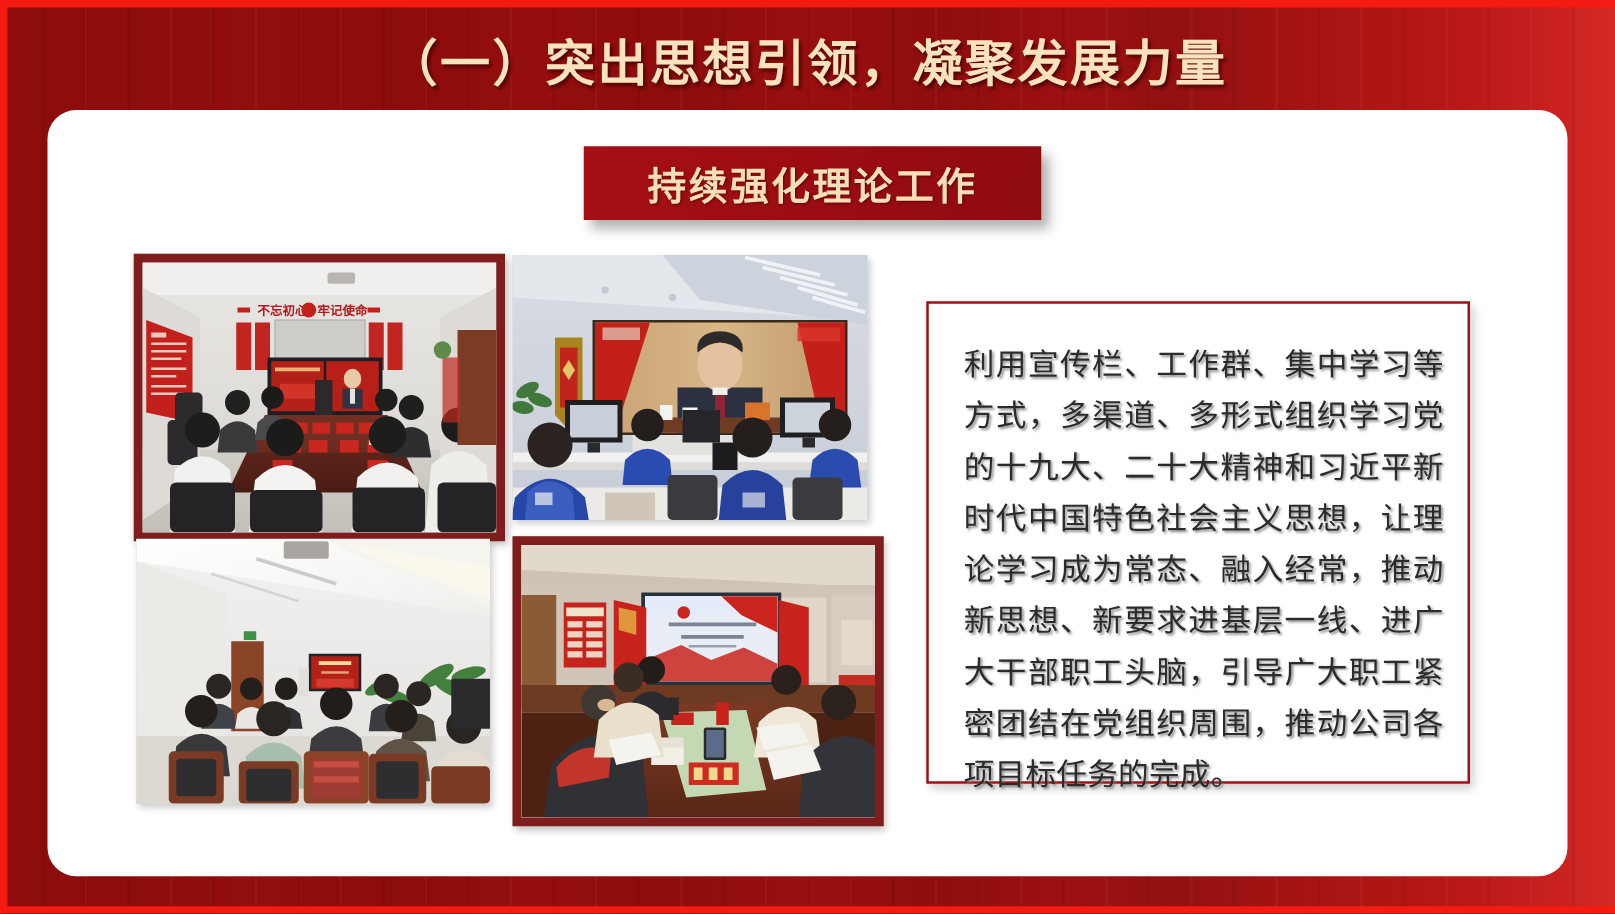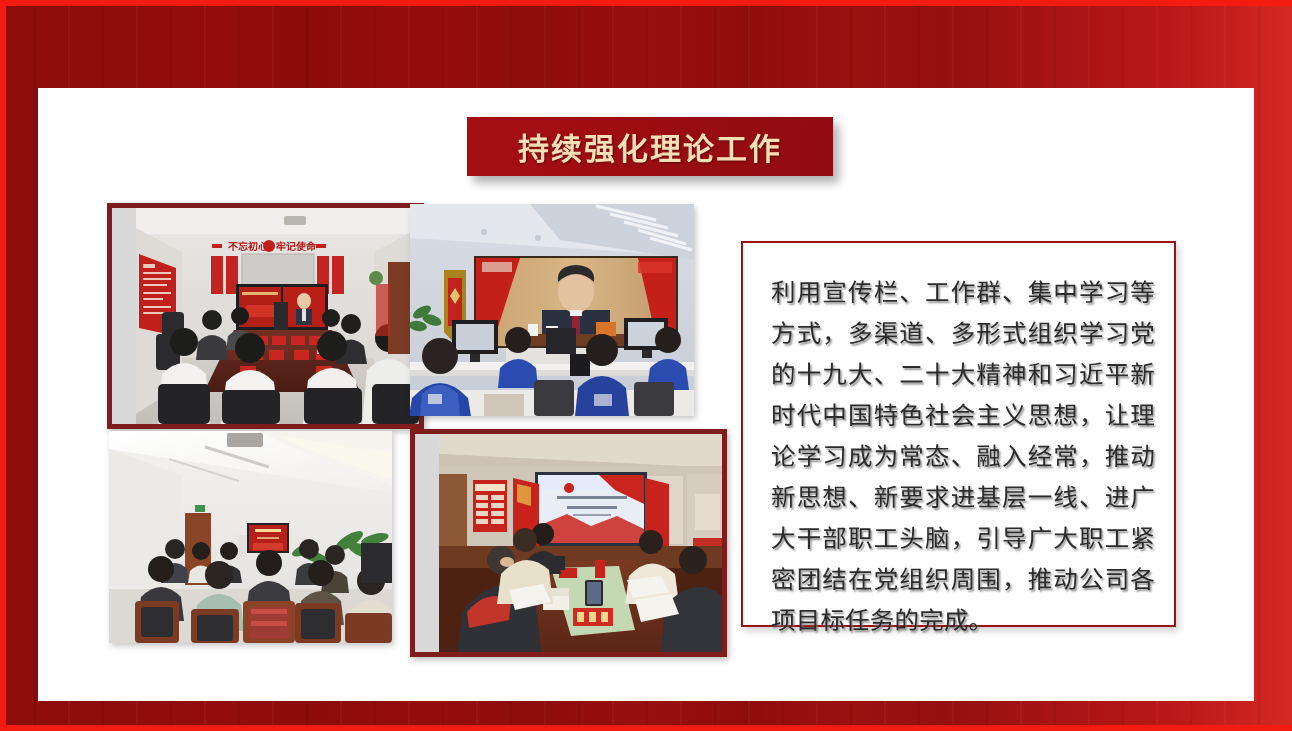--- a/index.html
+++ b/index.html
@@ -71,20 +71,21 @@
   }
 
   
   .card {
     position: absolute;
     left: 38px;
     top: 88px;
     width: 1216px;
     height: 613px;
     background: #ffffff;
+    border-radius: 23px;
   }
 
   
   .sub-banner {
     position: absolute;
     left: 429px;
     top: 29px;
     width: 366px;
     height: 59px;
     background: linear-gradient(100deg, #a50f14 0%, #9d0d12 42%, #8f0b10 100%);
@@ -102,23 +103,22 @@
     white-space: nowrap;
   }
 
   
   .photo {
     position: absolute;
     overflow: hidden;
     background: #d8d8d8;
   }
   .photo.framed {
-    border: 5px solid #7f1d1d;
+    border: 7px solid #7f1d1d;
     box-shadow: 2px 3px 6px rgba(0,0,0,0.25);
-    padding-left: 24px;
   }
   .photo.plain {
     box-shadow: 2px 3px 6px rgba(0,0,0,0.22);
   }
   .photo svg { display: block; width: 100%; height: 100%; }
 
   
   .text-box {
     position: absolute;
     left: 703px;
@@ -148,20 +148,21 @@
 <body>
 
 <div id="slide">
 
   <div class="bg-base"></div>
   <div class="bg-stripes"></div>
   <div class="bg-edge-top"></div>
   <div class="bg-edge-bottom"></div>
   <div class="bg-edge-left"></div>
 
+  <div class="slide-title">（一）突出思想引领，凝聚发展力量</div>
 
   <div class="card">
 
     <div class="sub-banner">
       <span class="sub-banner-text">持续强化理论工作</span>
     </div>
 
     <div class="photo framed" style="left:69px; top:115px; width:283px; height:216px;">
       <svg viewBox="0 0 283 216" preserveAspectRatio="none">
         <defs>

